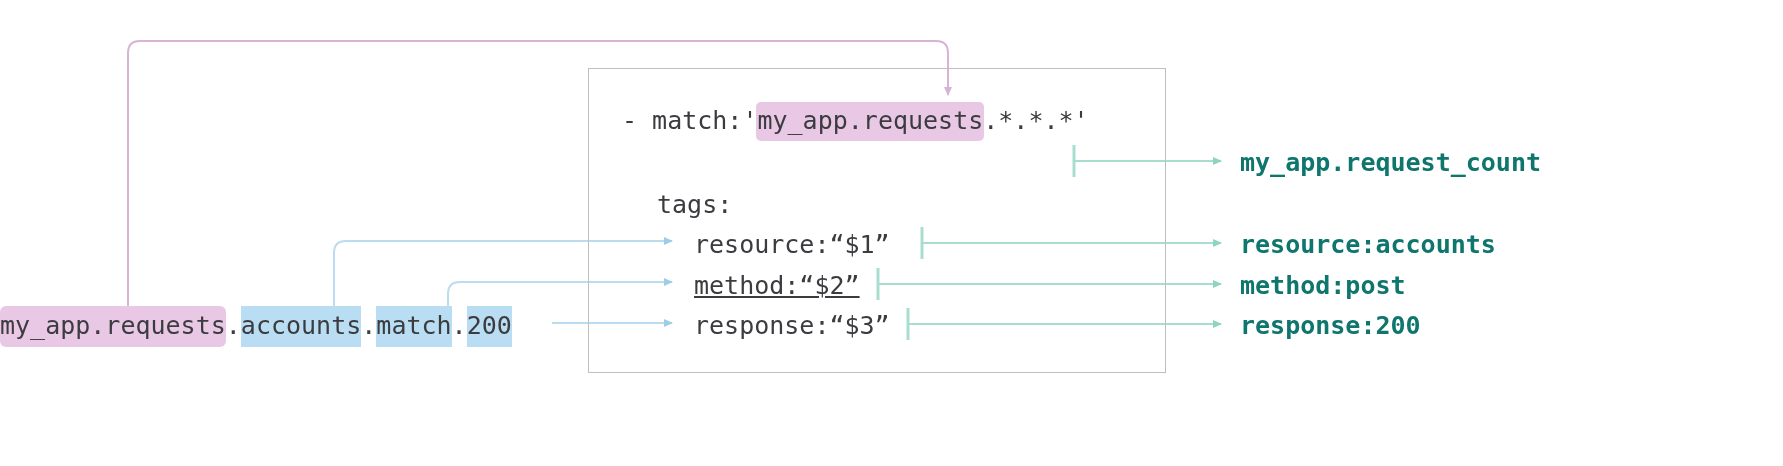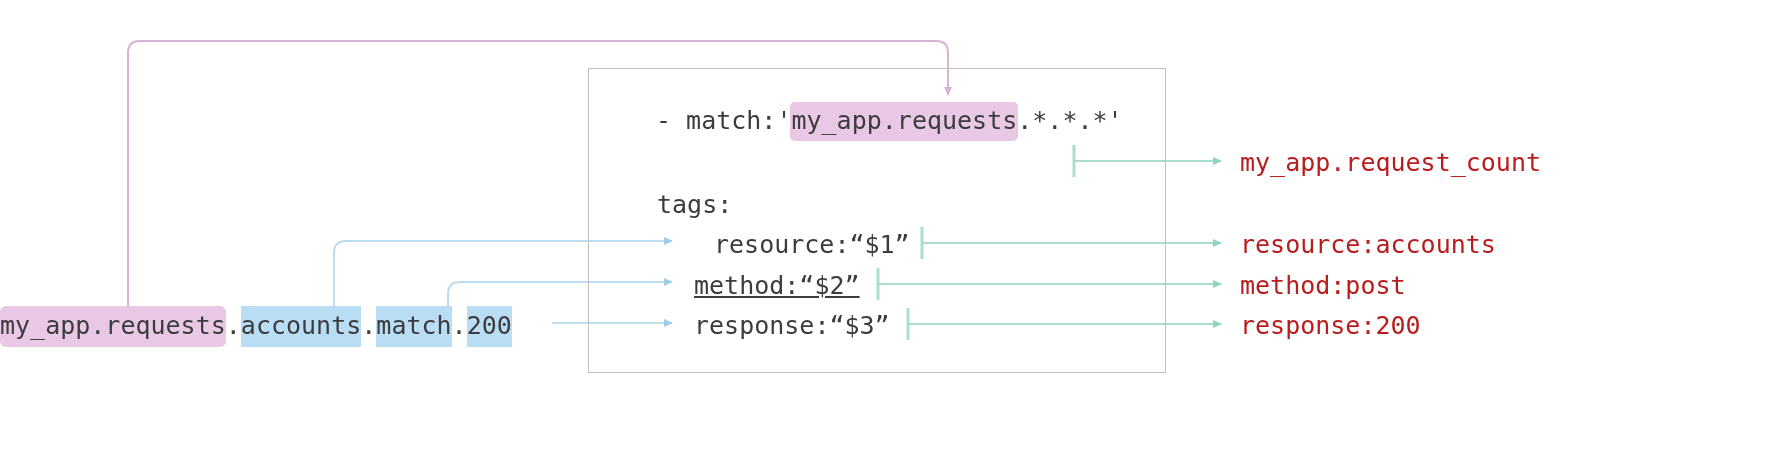--- a/index.html
+++ b/index.html
@@ -16,24 +16,24 @@
   .yaml-box{
     position:absolute;left:588px;top:68px;width:578px;height:305px;
     border:1.5px solid #bfbfbf;background:transparent;box-sizing:border-box;
   }
   .code-line{
     position:absolute;white-space:pre;
     font-family:"DejaVu Sans Mono",monospace;
     font-size:25px;line-height:25px;color:#3c3c40;
     letter-spacing:0px;
   }
-  .ln-match{left:656px;top:108px;text-align:right;}
+  .ln-match{left:622px;top:108px;text-align:right;}
   .ln-name {left:657px;top:150px;}
   .ln-tags {left:657px;top:192px;}
-  .ln-res  {left:694px;top:232px;margin-left:20px;}
+  .ln-res  {left:694px;top:232px;}
   .ln-met  {left:694px;top:273px;text-decoration:underline;}
   .ln-rsp  {left:694px;top:313px;}
 
   .hl-pink{
     background:#e8c8e4;border-radius:5px;
     padding:4px 1px 6px 1px;margin:0 -1px;
   }
 
   
   .metric{
@@ -43,21 +43,21 @@
   }
   .metric span{display:inline-block;padding:7px 0 9px 0;}
   .chip-pink {background:#e8c8e4;border-radius:6px;}
   .chip-blue {background:#b9ddf2;border-radius:0;}
   .dot-plain {color:#3c3c40;}
 
   
   .out{
     position:absolute;white-space:pre;
     font-family:"DejaVu Sans Mono",monospace;
-    font-size:25px;line-height:25px;color:#b91c1c;
+    font-size:25px;line-height:25px;color:#0f766e;font-weight:bold;
   }
   .out-name{left:1240px;top:150px;}
   .out-res {left:1240px;top:232px;}
   .out-met {left:1240px;top:273px;}
   .out-rsp {left:1240px;top:313px;}
 </style>
 </head>
 <body>
 
 <div id="stage">

